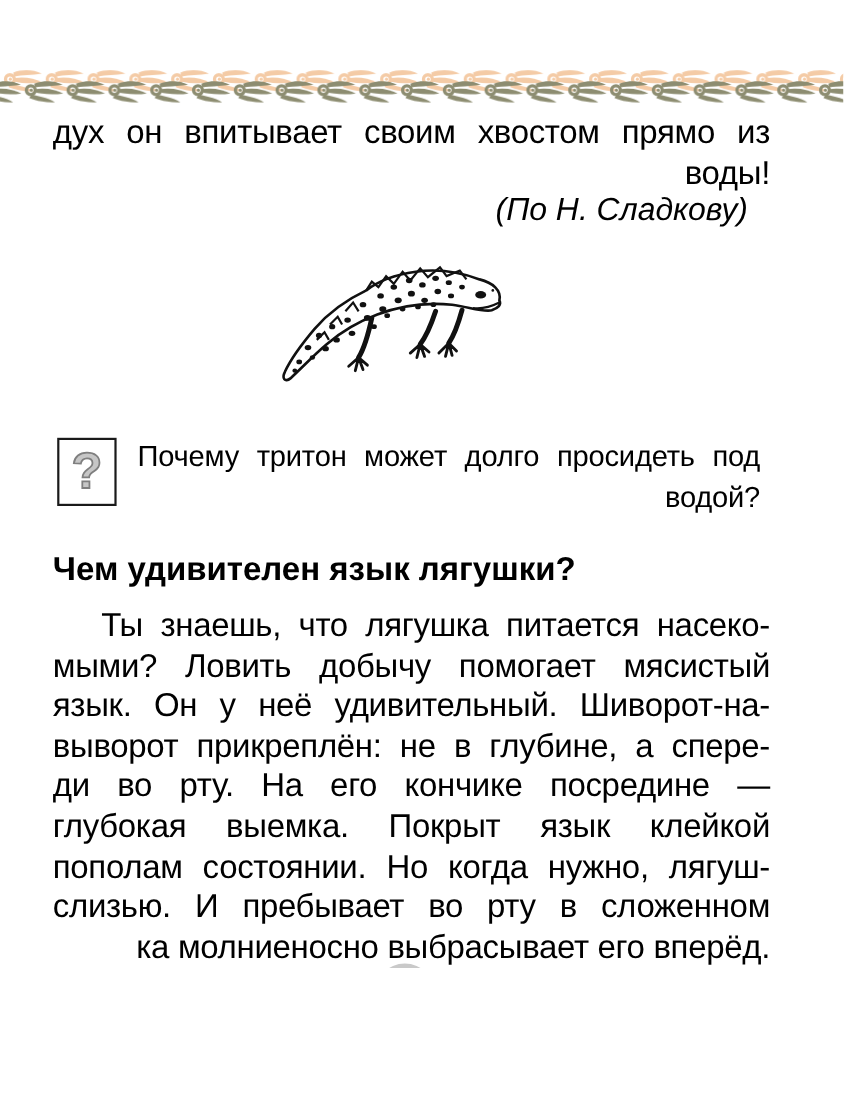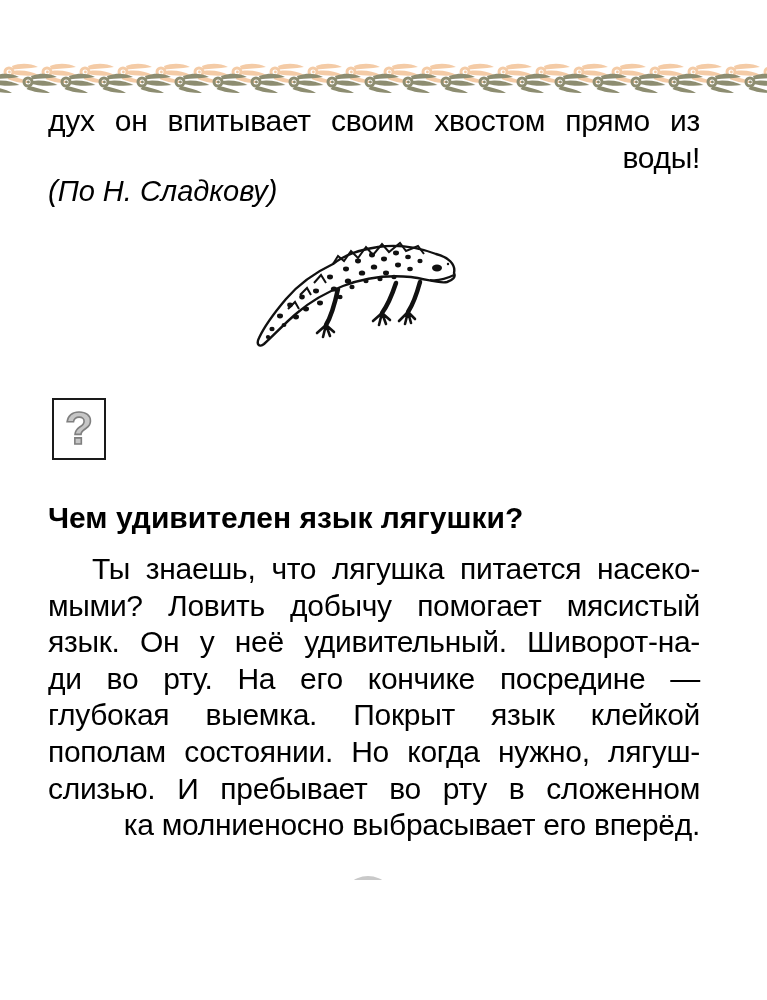--- a/index.html
+++ b/index.html
@@ -11,21 +11,21 @@
   .wave-top{top:62px;}
   .wave-bottom{top:888px;}
   .intro{
     position:absolute;left:48px;top:102px;width:652px;
     font-size:30px;line-height:37px;letter-spacing:-0.3px;
   }
   .jline{text-align:justify;text-align-last:justify;}
   .lline{text-align:right;}
   .attribution{
     position:absolute;left:48px;top:173px;width:632px;
-    text-align:left;font-style:italic;font-size:29px;line-height:36px;
+    text-align:right;font-style:italic;font-size:29px;line-height:36px;
   }
   .illustration{position:absolute;left:250px;top:213px;width:212px;height:140px;}
   .q-iconbox{
     position:absolute;left:52px;top:398px;width:54px;height:62px;
     box-sizing:border-box;border:2px solid #1a1a1a;background:#fff;
   }
   .q-text{
     position:absolute;left:125px;top:397px;width:566px;
     font-size:26.5px;line-height:37px;letter-spacing:-0.2px;
   }
@@ -136,27 +136,32 @@
       <ellipse cx="34" cy="112" rx="2.4" ry="2"></ellipse>
         <ellipse cx="18" cy="124" rx="2.2" ry="1.9"></ellipse>
     </g>
   </svg>
 
   <div class="q-iconbox">
     <svg width="50" height="58" viewBox="0 0 50 58" xmlns="http://www.w3.org/2000/svg">
       <text x="25" y="44" text-anchor="middle" font-family="Liberation Sans, sans-serif" font-size="46" font-weight="bold" fill="#C6C6C6" stroke="#7F7F7F" stroke-width="1.6">?</text>
     </svg>
   </div>
+  <div class="q-text">
+    <div class="jline">Почему тритон может долго просидеть под</div>
+    <div class="lline">водой?</div>
+  </div>
 
   <div class="article-title">Чем удивителен язык лягушки?</div>
 
   <div class="article">
     <div class="jline indent">Ты знаешь, что лягушка питается насеко-</div>
     <div class="jline">мыми? Ловить добычу помогает мясистый</div>
     <div class="jline">язык. Он у неё удивительный. Шиворот-на-</div>
+    <div class="jline">выворот прикреплён: не в глубине, а спере-</div>
     <div class="jline">ди во рту. На его кончике посредине —</div>
     <div class="jline">глубокая выемка. Покрыт язык клейкой</div>
     <div class="jline">пополам состоянии. Но когда нужно, лягуш-</div>
     <div class="jline">слизью. И пребывает во рту в сложенном</div>
     <div class="lline">ка молниеносно выбрасывает его вперёд.</div>
   </div>
 
   <svg class="wave-border wave-bottom" viewBox="0 0 767 34" xmlns="http://www.w3.org/2000/svg">
     <rect x="0" y="0" width="767" height="34" fill="url(#waveBotPat)"></rect>
   </svg>

